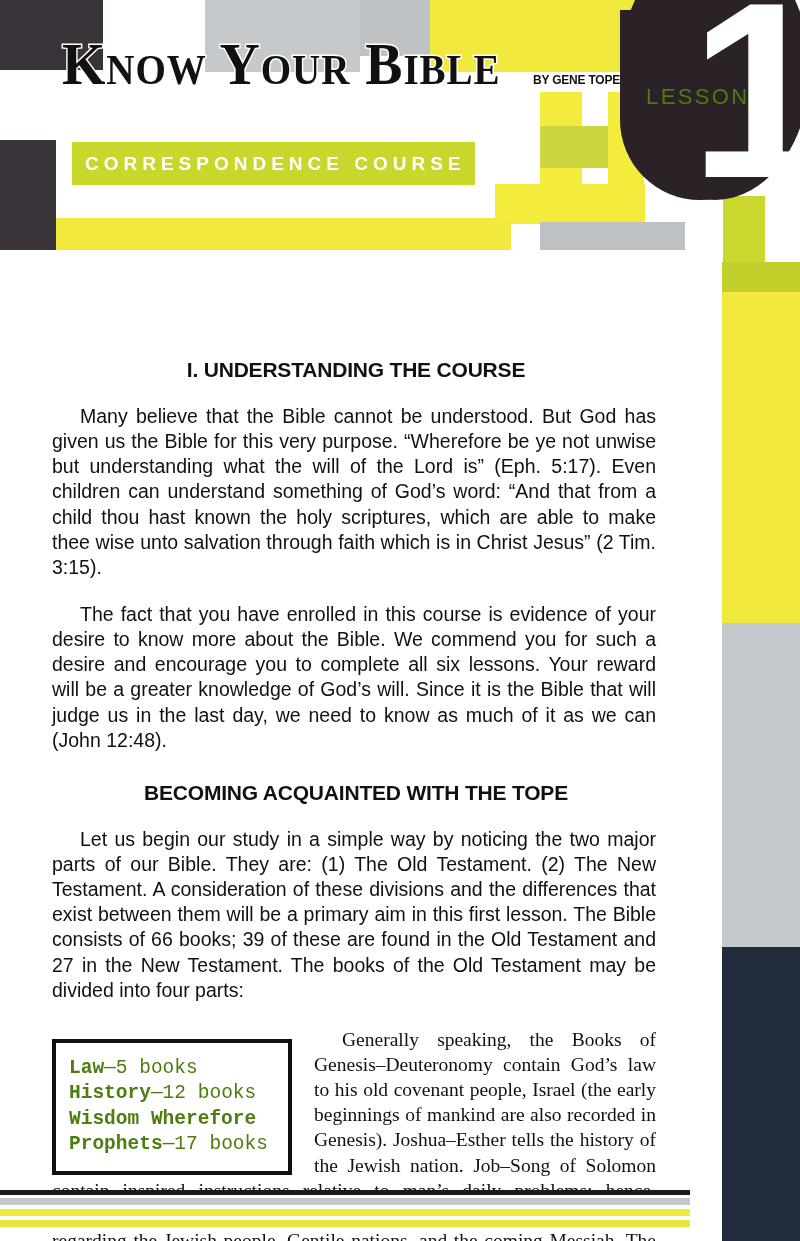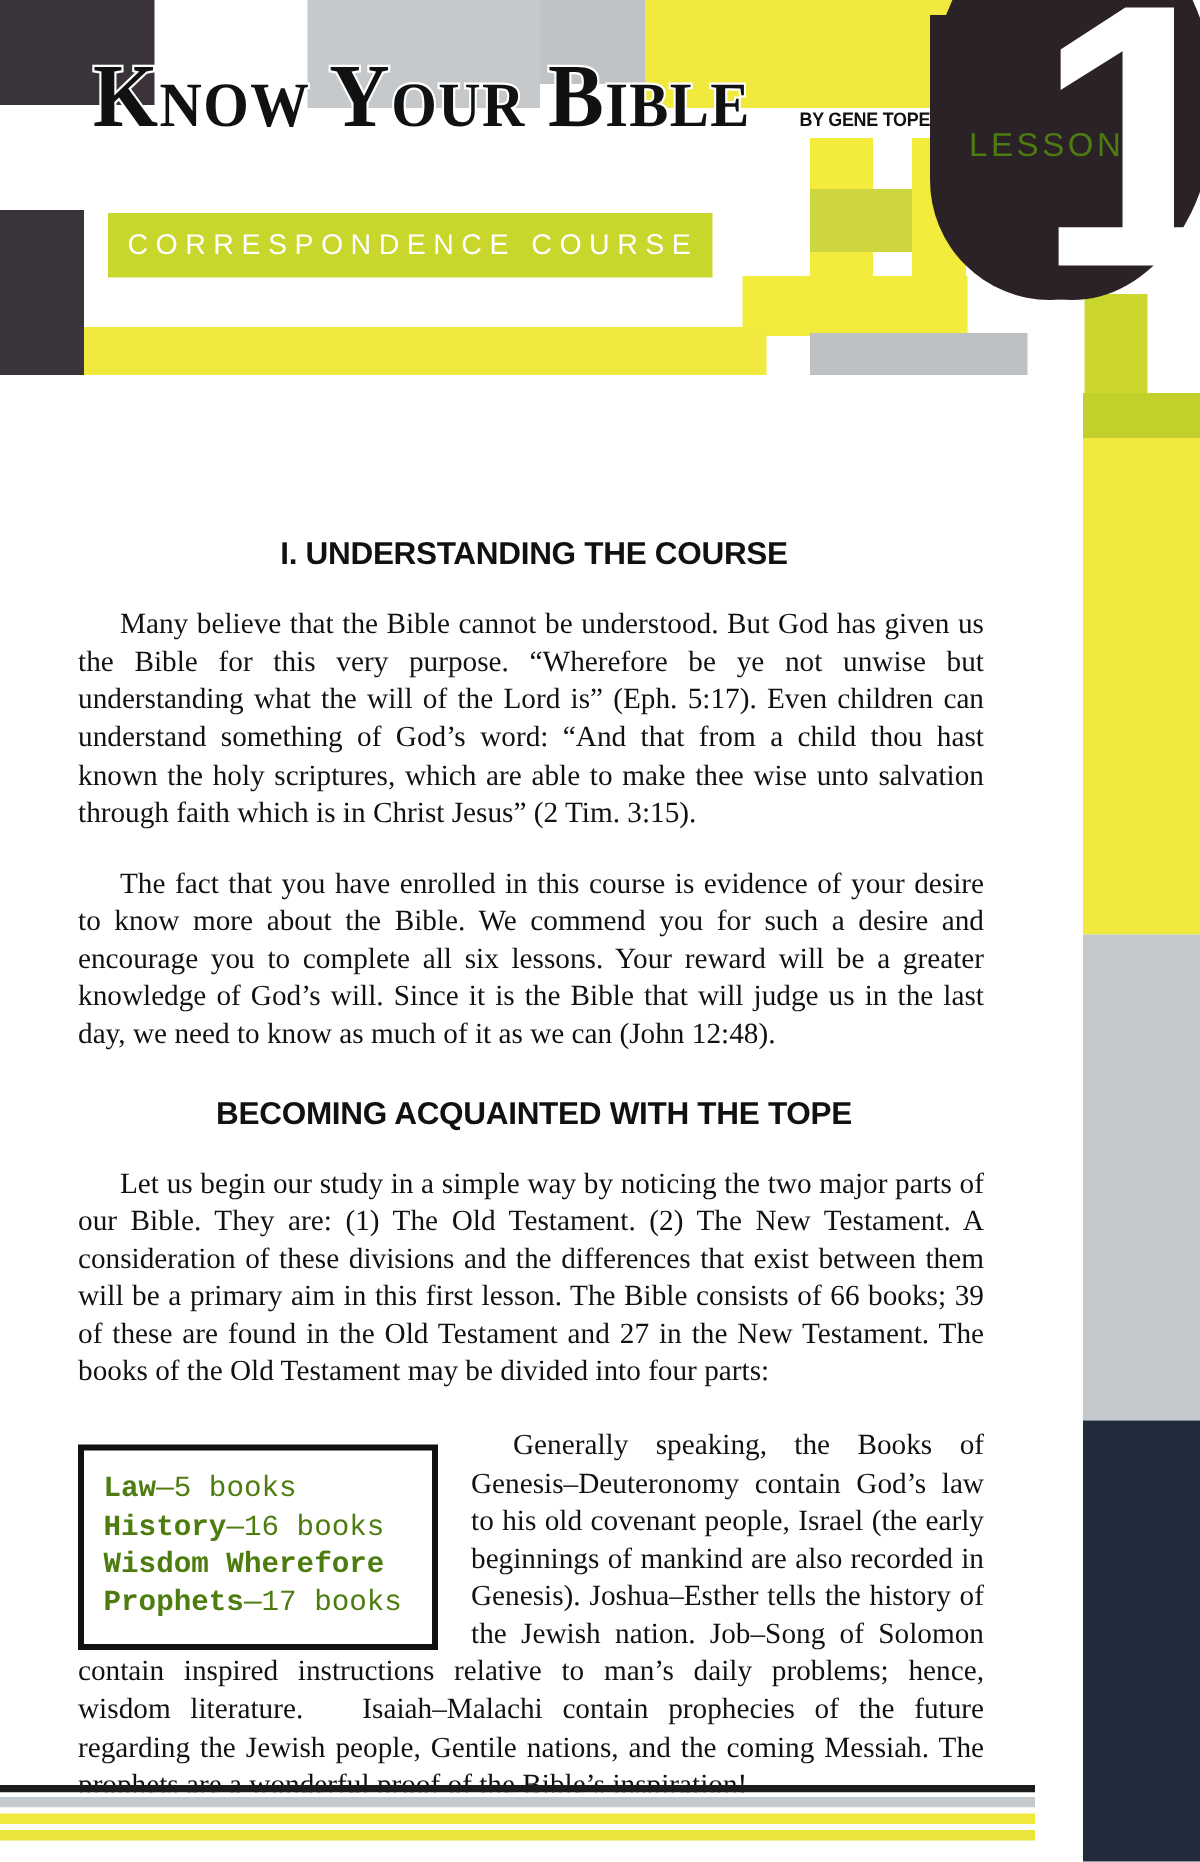--- a/index.html
+++ b/index.html
@@ -45,21 +45,21 @@
     left: 72px; top: 142px; width: 403px; height: 43px;
     background: #c9d62c;
     display: flex; align-items: center;
   }
   .band-course-text {
     color: #ffffff;
     font-family: "Liberation Sans", sans-serif;
     font-size: 19px;
     letter-spacing: 5.0px;
     padding-left: 13px;
-    font-weight: 400;
+    font-weight: 700;
     white-space: nowrap;
   }
 
   
   .blk-y1 { left: 540px; top: 92px; width: 42px; height: 92px; background: #f4ec3c; }
   .blk-lime2 { left: 540px; top: 126px; width: 73px; height: 42px; background: #cdd53f; }
   .blk-y2 { left: 608px; top: 92px; width: 36px; height: 135px; background: #f4ec3c; }
   .blk-y3 { left: 495px; top: 184px; width: 150px; height: 40px; background: #f4ec3c; }
   
   .blk-y-bottom { left: 56px; top: 218px; width: 455px; height: 32px; background: #f2e93f; }
@@ -154,21 +154,21 @@
     text-align: center;
     color: #111111;
     letter-spacing: -0.2px;
     margin: 0;
     padding: 0 60px;
   }
   .h1-pos { margin-top: 96px; }
   .h2-pos { margin-top: 28px; }
 
   p.body {
-    font-family: Liberation Serif, serif;
+    font-family: Liberation Sans, sans-serif;
     font-size: 19.5px;
     line-height: 1.29;
     text-align: justify;
     text-justify: inter-word;
     color: #111111;
     margin: 0;
     padding: 0 56px 0 52px;
     text-indent: 28px;
   }
   p.p-gap { margin-top: 22px; }
@@ -273,21 +273,21 @@
   <h2 class="h-section h2-pos">BECOMING ACQUAINTED WITH THE TOPE</h2>
 
   <p class="body p-gap">Let us begin our study in a simple way by noticing the two major parts of our Bible. They are: (1) The Old Testament. (2) The New Testament. A consideration of these divisions and the differences that exist between them will be a primary aim in this first lesson. The Bible consists of 66 books; 39 of these are found in the Old Testament and 27 in the New Testament. The books of the Old Testament may be divided into four parts:</p>
 
   <div class="flow-region">
     <div class="book-box">
       <div class="book-line">
         <b>Law</b><span>—5 books</span>
       </div>
       <div class="book-line">
-        <b>History</b><span>—16 books</span>
+        <b>History</b><span>—12 books</span>
       </div>
       <div class="book-line">
         <b>Wisdom Wherefore</b><span></span>
       </div>
       <div class="book-line">
         <b>Prophets</b><span>—17 books</span>
       </div>
     </div>
     <p class="flow-text">Generally speaking, the Books of Genesis–Deuteronomy contain God’s law to his old covenant people, Israel (the early beginnings of mankind are also recorded in Genesis). Joshua–Esther tells the history of the Jewish nation. Job–Song of Solomon contain inspired instructions relative to man’s daily problems; hence, wisdom literature. &nbsp; Isaiah–Malachi contain prophecies of the future regarding the Jewish people, Gentile nations, and the coming Messiah. The prophets are a wonderful proof of the Bible’s inspiration!</p>
   </div>

